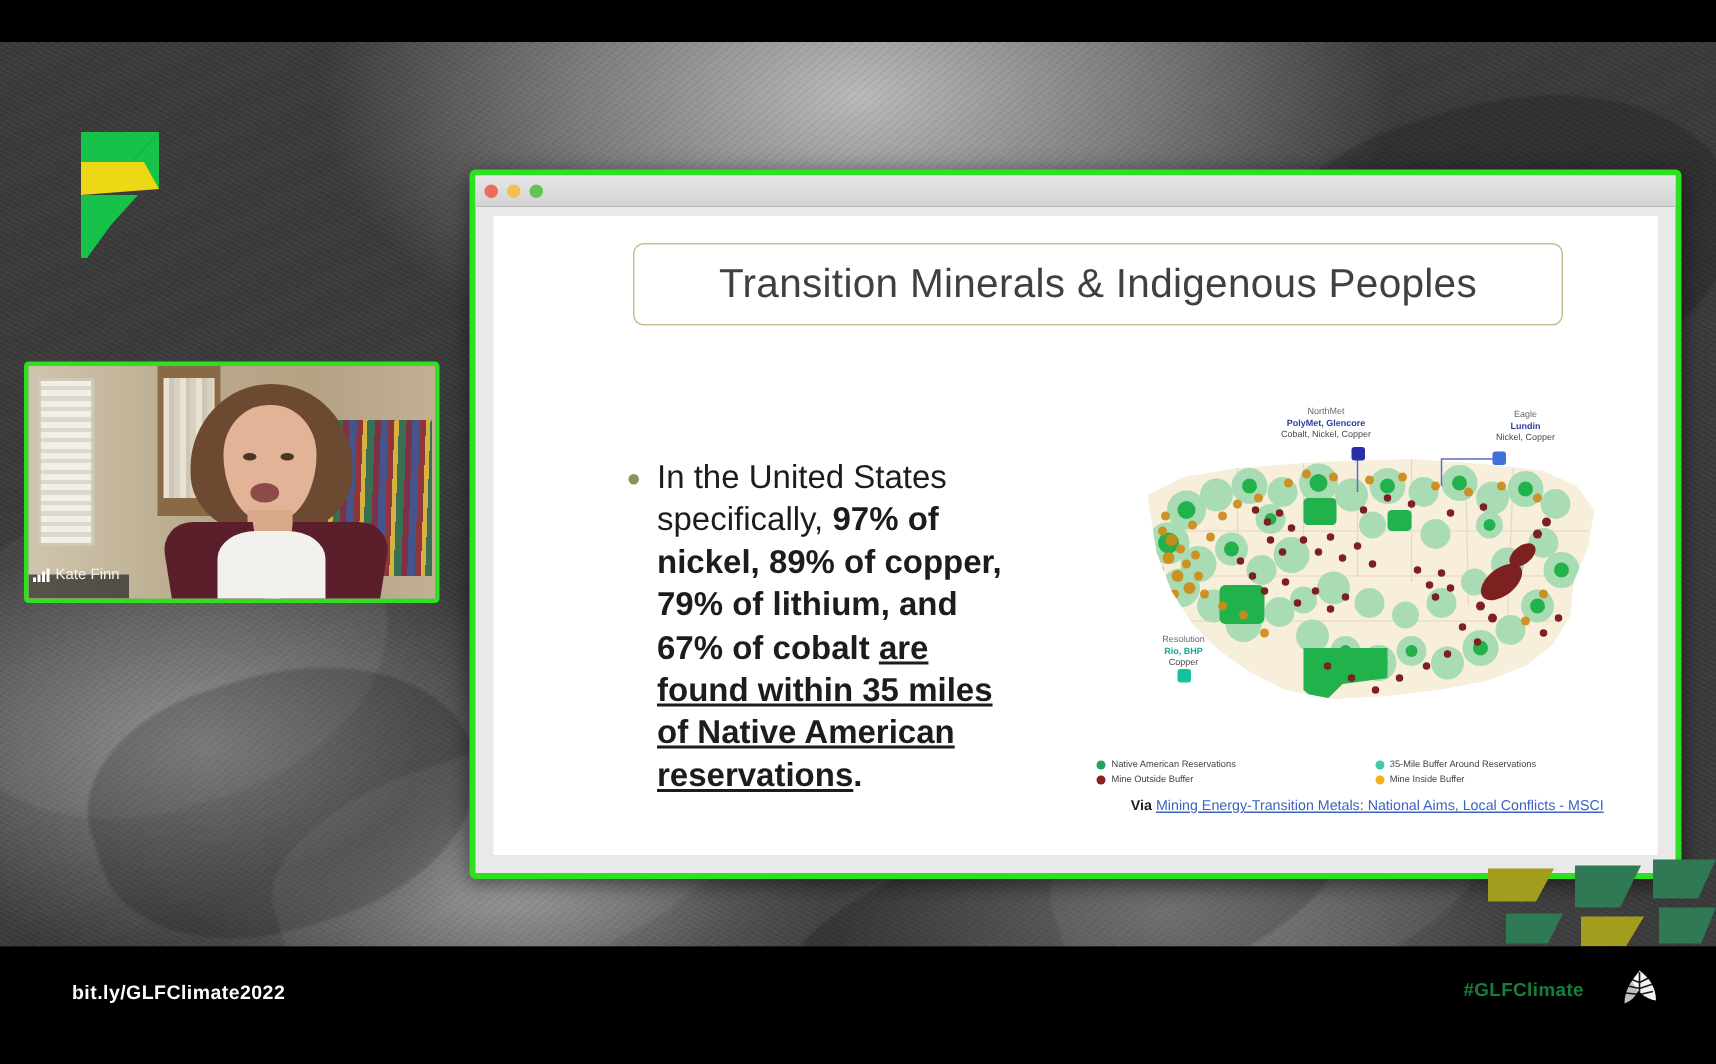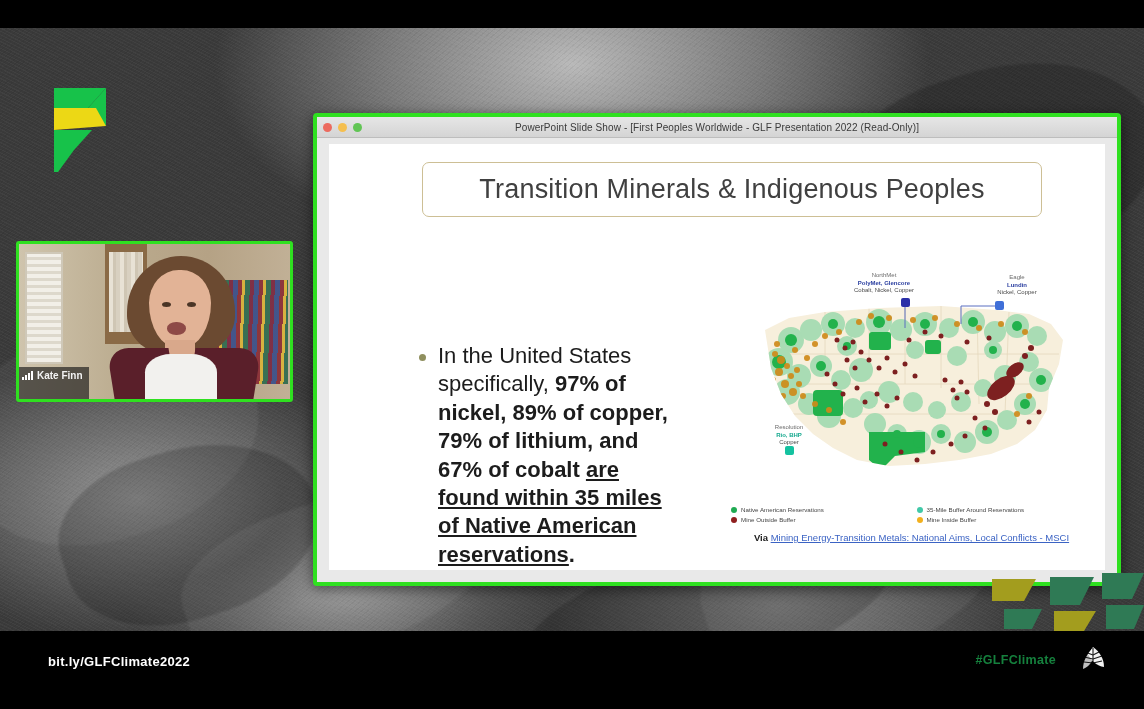--- a/index.html
+++ b/index.html
@@ -94,23 +94,23 @@
   }
   .p-jacket-l {
     position: absolute; left: -4px; top: 92px; width: 62px; height: 57px;
     background: #5a1f2a; transform: skewX(9deg); border-radius: 22px 0 0 0;
   }
   .p-jacket-r {
     position: absolute; right: -10px; top: 92px; width: 66px; height: 57px;
     background: #5a1f2a; transform: skewX(-9deg); border-radius: 0 22px 0 0;
   }
   .vid-namebar {
-    position: absolute; left: 0; bottom: 0; height: 32px;
+    position: absolute; left: 0; bottom: 0; height: 16px;
     display: flex; align-items: center; gap: 4px; padding: 0 6px 16px 3px;
-    background: rgba(25,25,25,0.66); color: #f2f2f2; font-size: 10px; font-weight: bold;
+    background: rgba(25,25,25,0.66); color: #f2f2f2; font-size: 10px;
   }
   .sig-bars { display: flex; align-items: flex-end; gap: 1px; height: 9px; }
   .sig-bars i { width: 2px; background: #fff; display: block; }
 
   
   .ppt-window {
     position: absolute; left: 313px; top: 113px; width: 808px; height: 473px;
     border: 4px solid #2fe020; border-radius: 4px; background: #e9e9e9;
     z-index: 30; box-shadow: 0 3px 14px rgba(0,0,0,.55);
   }
@@ -131,21 +131,21 @@
   }
   .slide-title-box {
     position: absolute; left: 93px; top: 18px; width: 620px; height: 55px;
     border: 1px solid #cdbf95; border-radius: 7px; background: #fff;
     display: flex; align-items: center; justify-content: center;
   }
   .slide-title { font-size: 27px; color: #404040; letter-spacing: .2px; }
 
   .bullet-block {
     position: absolute; left: 90px; top: 160px; width: 265px;
-    display: flex; gap: 12px; margin-top: 38px;
+    display: flex; gap: 12px;
   }
   .bullet-dot { width: 7px; height: 7px; border-radius: 50%; background: #8f8f5e; margin-top: 12px; flex: none; }
   .bullet-text { font-size: 22px; line-height: 1.29; color: #1c1c1c; }
   .bullet-text b { font-weight: bold; }
   .bullet-text u { text-decoration: underline; font-weight: bold; }
 
   
   .map-wrap { position: absolute; left: 400px; top: 140px; width: 365px; height: 270px; }
   .map-canvas { position: absolute; left: 0; top: 0; width: 365px; height: 215px; }
 
@@ -249,21 +249,20 @@
   </div>
 
   <div class="ppt-window">
 
     <div class="ppt-titlebar">
       <div class="traffic">
         <span style="background:#ec6a5e"></span>
         <span style="background:#f5bf4f"></span>
         <span style="background:#61c554"></span>
       </div>
-      <div class="ppt-title">PowerPoint Slide Show - [First Peoples Worldwide - GLF Presentation 2022 (Read-Only)]</div>
     </div>
 
     <div class="slide">
 
       <div class="slide-title-box">
         <div class="slide-title">Transition Minerals &amp; Indigenous Peoples</div>
       </div>
 
       <div class="bullet-block">
         <div class="bullet-dot"></div>

